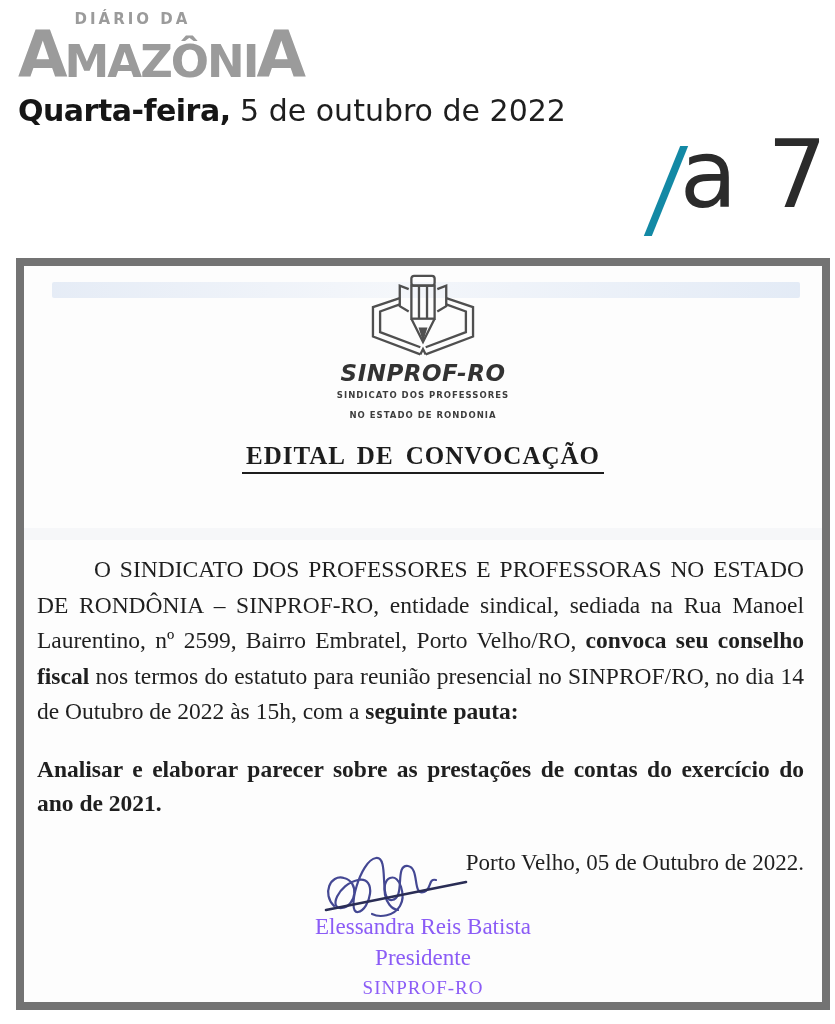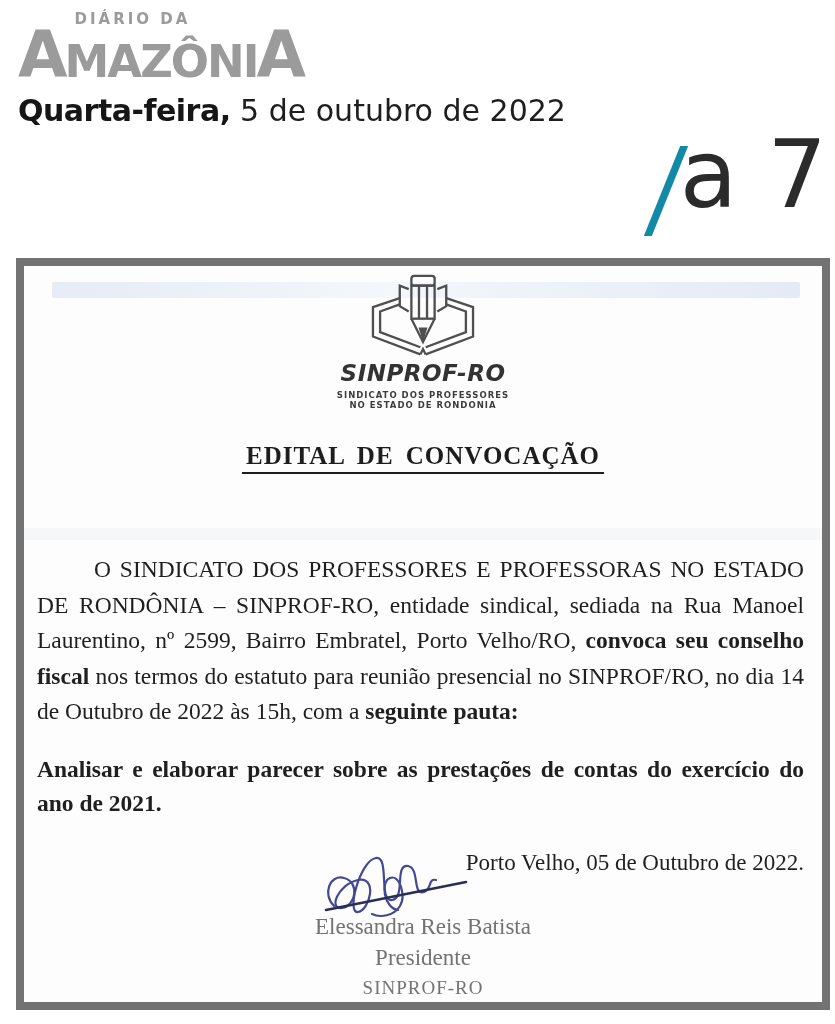--- a/index.html
+++ b/index.html
@@ -43,41 +43,41 @@
     background:linear-gradient(90deg,rgba(210,222,240,0.55),rgba(224,232,245,0.30) 45%,rgba(206,220,240,0.55));
     border-radius:2px;}
   .scan-band2{position:absolute;top:262px;left:0;right:0;height:12px;background:rgba(222,228,238,0.22);}
 
   .org-logo{position:absolute;top:8px;left:0;right:0;display:flex;flex-direction:column;align-items:center;}
   .org-logo svg{display:block;}
   .org-name{font-family:"DejaVu Sans",sans-serif;font-weight:bold;font-style:italic;
     font-size:23px;color:#333;letter-spacing:0.5px;margin-top:2px;}
   .org-sub{font-family:"DejaVu Sans",sans-serif;font-weight:bold;font-size:8.5px;
     color:#3d3d3d;letter-spacing:1px;margin-top:4px;}
-  .org-sub + .org-sub{margin-top:0;}
+  .org-sub + .org-sub{margin-top:10px;}
 
   .doc-heading{position:absolute;top:176px;left:0;width:100%;text-align:center;
     font-family:"Liberation Serif",serif;font-weight:bold;font-size:25px;color:#1d1d1d;}
   .doc-heading span{border-bottom:2.5px solid #1d1d1d;padding:0 4px 3px 4px;
     letter-spacing:1px;word-spacing:5px;}
 
   .doc-body{position:absolute;top:286px;left:13px;right:18px;
     font-family:"Liberation Serif",serif;font-size:23.5px;line-height:35.5px;
     color:#1f1f1f;text-align:justify;}
   .doc-body .p1{text-indent:57px;}
   .doc-body b{font-weight:bold;}
   .doc-body .p2{margin-top:22px;font-weight:bold;line-height:34px;}
 
   .sig-row{position:absolute;top:576px;left:0;right:0;height:92px;}
   .place-date{position:absolute;right:18px;top:8px;font-family:"Liberation Serif",serif;
     font-size:23px;color:#1f1f1f;white-space:nowrap;}
   .signature-svg{position:absolute;left:296px;top:2px;}
 
   .signer-block{position:absolute;top:648px;left:0;width:100%;text-align:center;
-    font-family:"Liberation Serif",serif;color:#737373;}
+    font-family:"Liberation Serif",serif;color:#8b5cf6;}
   .signer-name{font-size:23px;}
   .signer-role{font-size:23px;margin-top:5px;}
   .signer-org{font-size:19px;margin-top:6px;letter-spacing:1px;}
 </style>
 </head>
 <body>
 
 <div class="masthead">
   <span class="big-a">A</span>
   <span class="mid-block">

